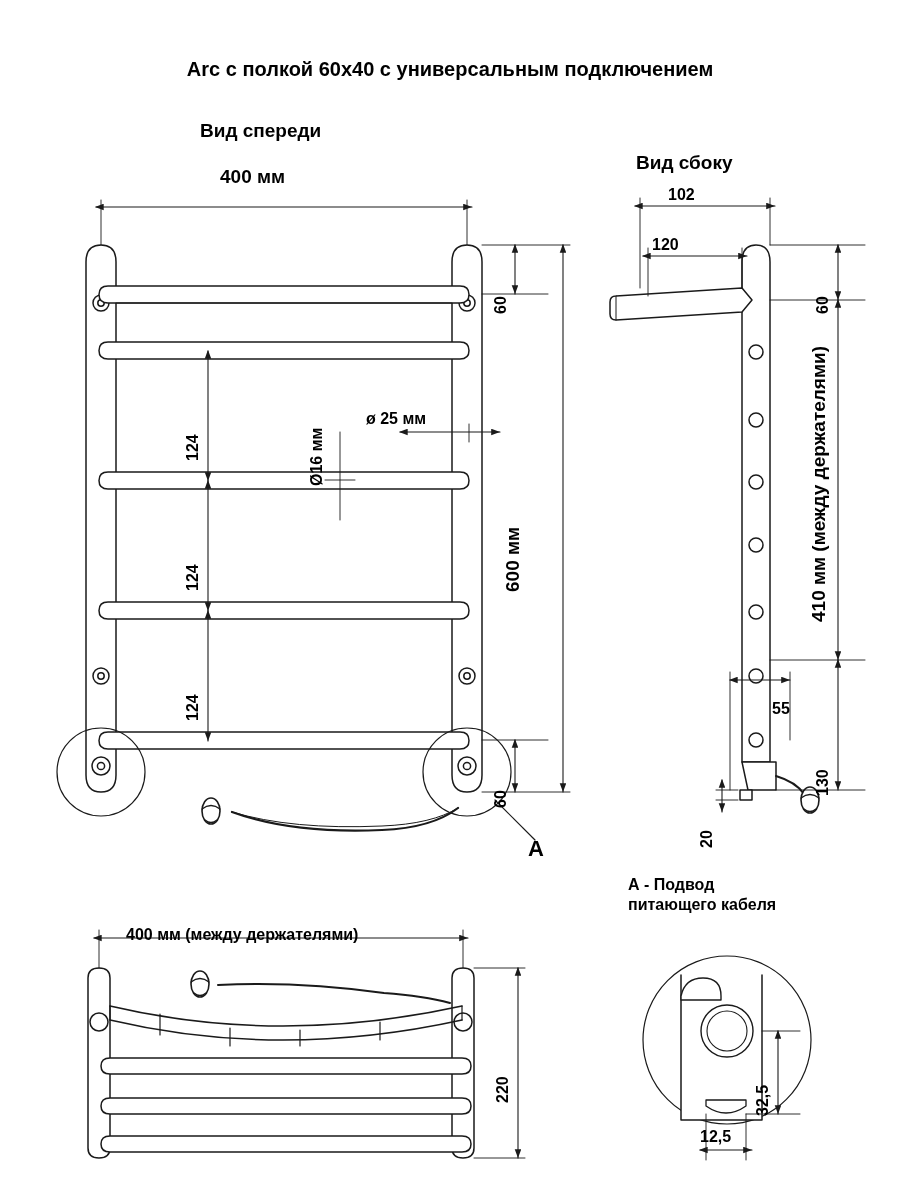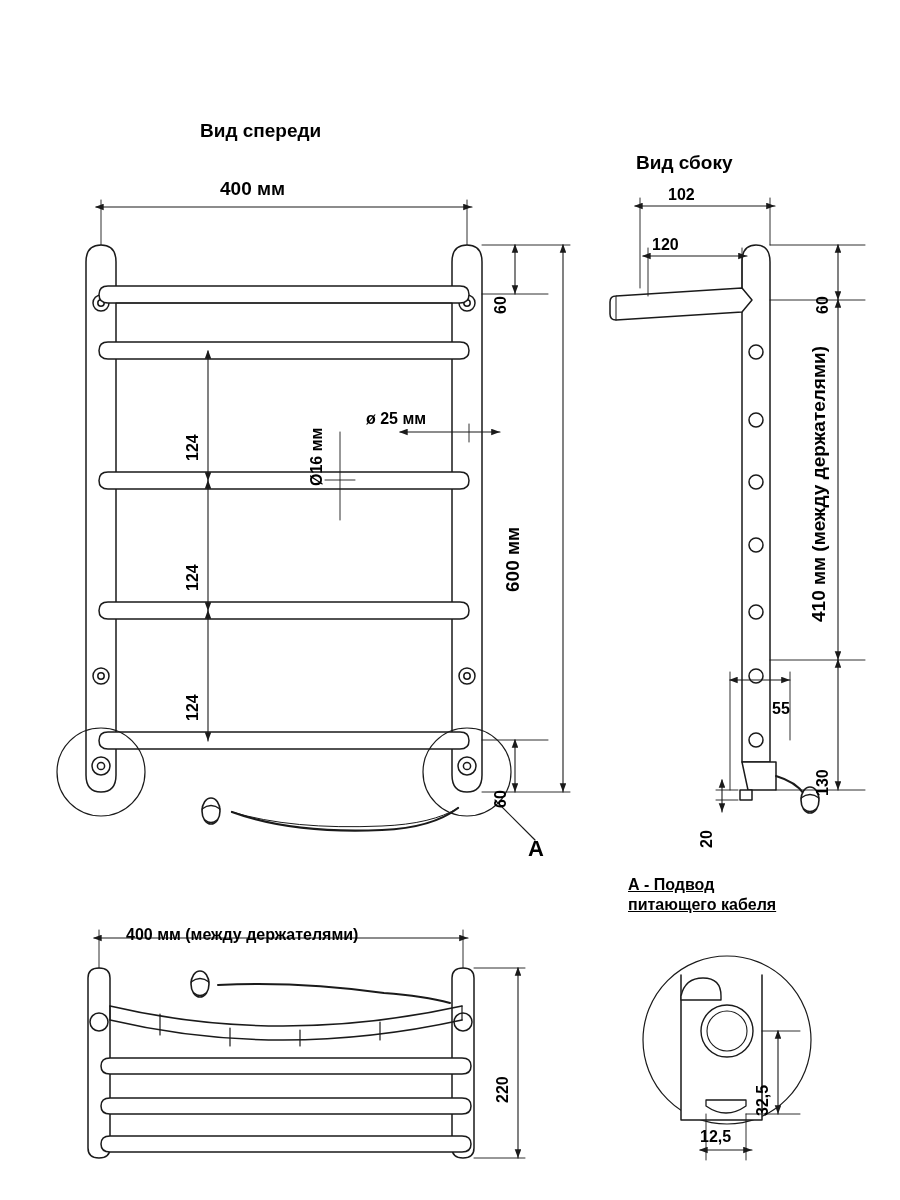--- a/index.html
+++ b/index.html
@@ -56,21 +56,20 @@
     transform-origin: left bottom;
   }
   .callout {
     font-size: 22px;
     font-weight: bold;
   }
   .note {
     font-size: 16px;
     font-weight: bold;
     text-align: center;
-    text-decoration: underline;
   }
 </style>
 </head>
 <body>
 
 <div class="page">
 
   <svg class="drawing" viewBox="0 0 900 1200">
     <defs>
       <marker id="arrOut" markerWidth="9" markerHeight="9" refX="8" refY="3" orient="auto" markerUnits="strokeWidth">
@@ -239,25 +238,26 @@
       <path d="M762,1031 L800,1031" stroke-width="0.9"></path>
       <path d="M746,1114 L800,1114" stroke-width="0.9"></path>
       <path d="M778,1031 L778,1114" stroke-width="1.1" marker-start="url(#arrIn)" marker-end="url(#arrOut)"></path>
 
       <path d="M706,1114 L706,1160" stroke-width="0.9"></path>
       <path d="M746,1114 L746,1160" stroke-width="0.9"></path>
       <path d="M700,1150 L752,1150" stroke-width="1.1" marker-start="url(#arrIn)" marker-end="url(#arrOut)"></path>
     </g>
   </svg>
 
+  <div class="txt title">Arc с полкой 60x40 с универсальным подключением</div>
 
   <div class="txt viewlabel" style="left:200px; top:120px;">Вид спереди</div>
   <div class="txt viewlabel" style="left:636px; top:120px;margin-top:32px;">Вид сбоку</div>
 
-  <div class="txt dim" style="left:220px; top:178px;">400 мм</div>
+  <div class="txt dim" style="left:220px; top:166px;">400 мм</div>
   <div class="txt dim rot90" style="left:524px; top:570px;">600 мм</div>
 
   <div class="txt dim-md rot90" style="left:510px; top:296px;">60</div>
   <div class="txt dim-md rot90" style="left:510px; top:790px;">60</div>
 
   <div class="txt dim-md rot90" style="left:202px; top:443px;">124</div>
   <div class="txt dim-md rot90" style="left:202px; top:573px;">124</div>
   <div class="txt dim-md rot90" style="left:202px; top:703px;">124</div>
 
   <div class="txt dim-md rot90" style="left:326px; top:468px;">Ø16 мм</div>

